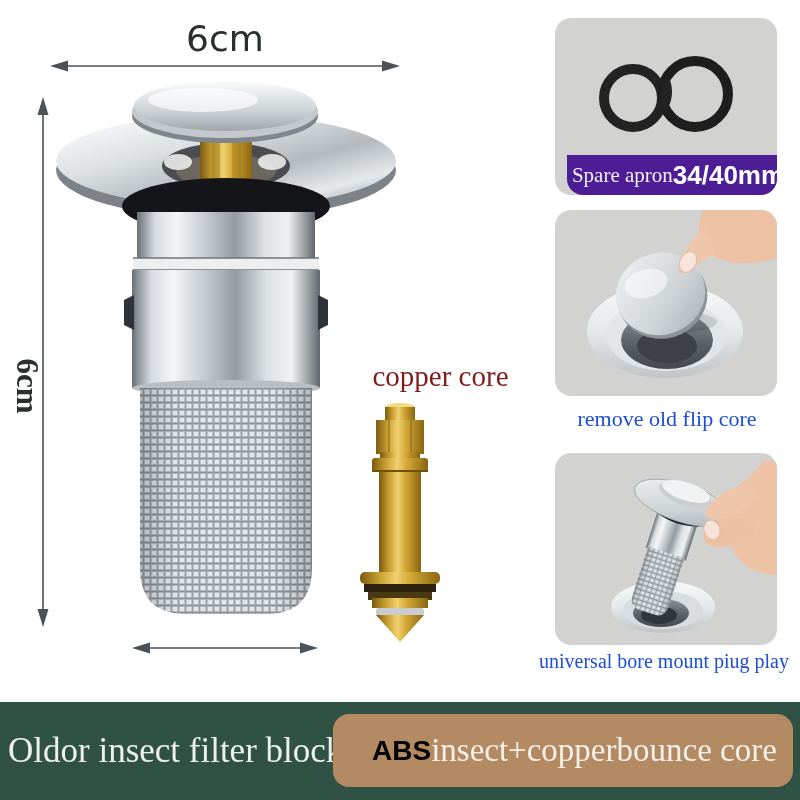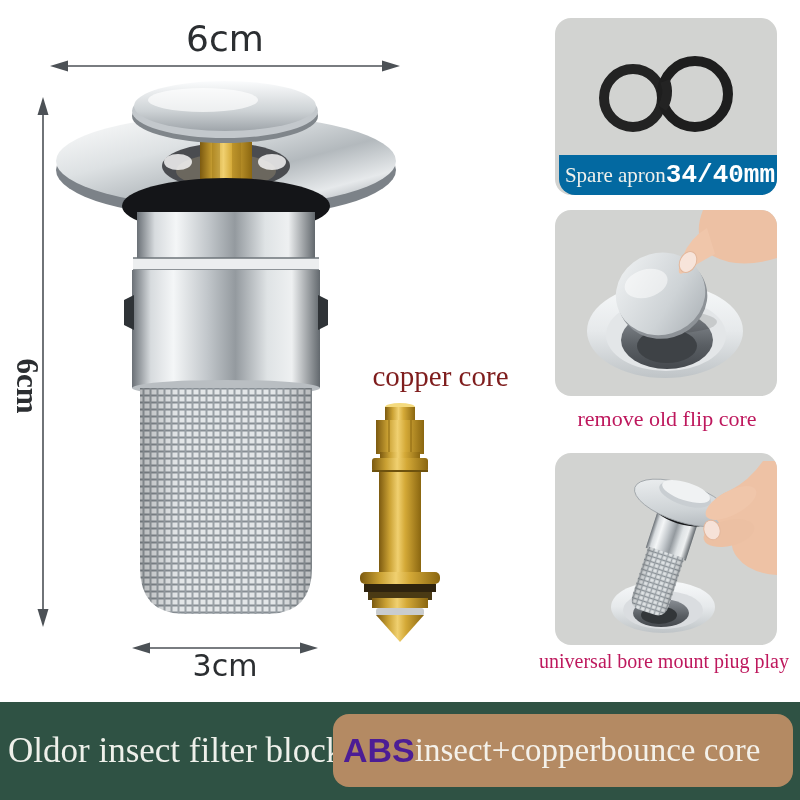--- a/index.html
+++ b/index.html
@@ -11,35 +11,35 @@
   .dim-top{left:125px;top:18px;width:200px;text-align:center;font-size:36px;}
   .dim-bottom{left:125px;top:648px;width:200px;text-align:center;font-size:30px;}
   .dim-left{left:-16px;top:366px;width:82px;height:40px;text-align:center;font-size:31px;
             font-family:"Liberation Serif",serif;font-weight:bold;transform:rotate(90deg);}
   .copper-label{left:338px;top:360px;width:205px;text-align:center;font-size:29px;color:#7f1d1d;}
   
   .card{position:absolute;left:555px;width:222px;background:#d2d3d1;border-radius:16px;overflow:hidden;}
   .card1{top:18px;height:177px;}
   .card2{top:210px;height:186px;}
   .card3{top:453px;height:192px;}
-  .band{position:absolute;left:4px;bottom:0;width:222px;height:40px;background:#0369a1;
+  .band{position:absolute;left:12px;bottom:0;width:222px;height:40px;background:#4c1d95;
         border-radius:0 0 16px 16px;display:flex;align-items:center;justify-content:center;}
   .band .ap{font-size:21px;color:#f0f1ec;}
-  .band .sz{font-size:26px;font-weight:bold;color:#ffffff;font-family:Liberation Mono, monospace;letter-spacing:0;}
-  .caption{position:absolute;text-align:center;color:#be185d;}
+  .band .sz{font-size:26px;font-weight:bold;color:#ffffff;font-family:Liberation Sans, sans-serif;letter-spacing:0;}
+  .caption{position:absolute;text-align:center;color:#1d4ed8;}
   .cap2{left:552px;top:406px;width:230px;font-size:22px;}
   .cap3{left:525px;top:650px;width:278px;font-size:20px;}
   
   .banner{position:absolute;left:0;top:702px;width:800px;height:98px;background:#2f5244;}
   .banner-title{position:absolute;left:8px;top:0;height:98px;display:flex;align-items:center;
                 font-size:35px;color:#eef0ea;}
   .chip{position:absolute;left:333px;top:12px;width:460px;height:73px;background:#b48a63;
         border-radius:16px;display:flex;align-items:baseline;padding-left:10px;box-sizing:border-box;}
-  .chip .b{font-family:"Liberation Sans",sans-serif;font-weight:bold;font-size:34px;color:#4c1d95;
-           align-self:center;line-height:73px;}
+  .chip .b{font-family:"Liberation Sans",sans-serif;font-weight:bold;font-size:28px;color:#000000;
+           align-self:center;line-height:73px;margin-left:29px;}
   .chip .r{font-size:33px;color:#f4f1ea;align-self:center;line-height:73px;}
   svg{display:block;}
 </style>
 </head>
 <body>
 
 <div class="canvas">
 
   <svg class="abs" style="left:0;top:0;" width="550" height="700" viewBox="0 0 550 700">
     <defs>
@@ -145,21 +145,20 @@
       <rect x="364" y="584" width="72" height="8" fill="#2e230e"></rect>
       <rect x="368" y="592" width="64" height="8" fill="#4a3a14"></rect>
       <rect x="372" y="598" width="56" height="10" fill="url(#brassV)"></rect>
       <rect x="376" y="608" width="48" height="8" rx="3" fill="#c9ccce"></rect>
       <polygon points="376,615 424,615 400,642" fill="url(#brassV)"></polygon>
     </g>
   </svg>
 
   <div class="abs dim dim-top">6cm</div>
   <div class="abs dim dim-left">6cm</div>
-  <div class="abs dim dim-bottom">3cm</div>
   <div class="abs copper-label">copper core</div>
 
   <div class="card card1">
     <svg width="222" height="137" viewBox="0 0 222 137">
       <circle cx="78" cy="80" r="29" fill="none" stroke="#232323" stroke-width="10"></circle>
       <circle cx="140" cy="76" r="33" fill="none" stroke="#1e1e1e" stroke-width="10"></circle>
       <path d="M110,63 A29,29 0 0 1 107,90" fill="none" stroke="#232323" stroke-width="10"></path>
     </svg>
     <div class="band">
       <span class="ap">Spare apron</span>

